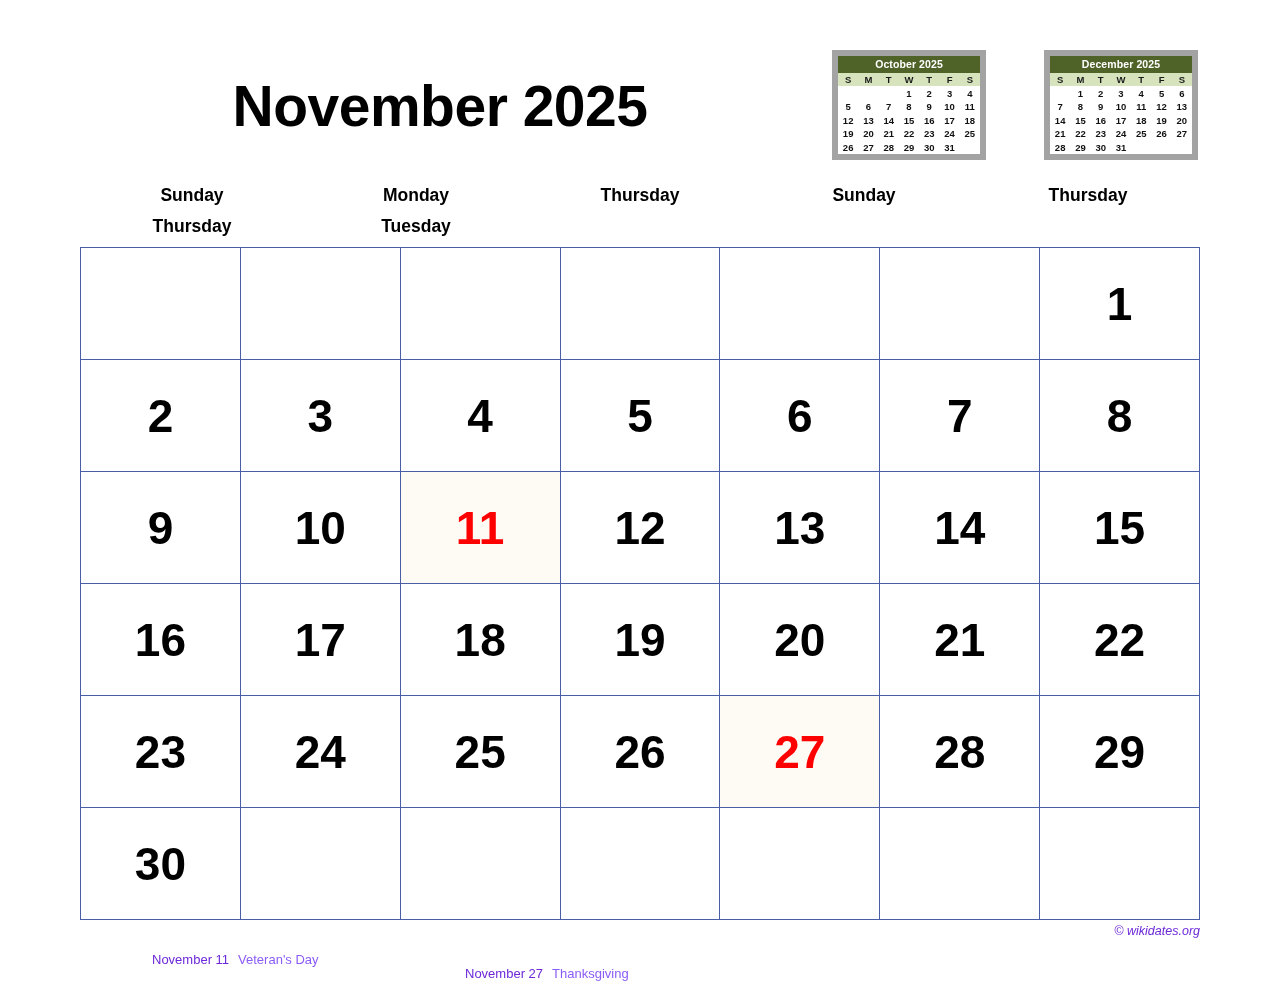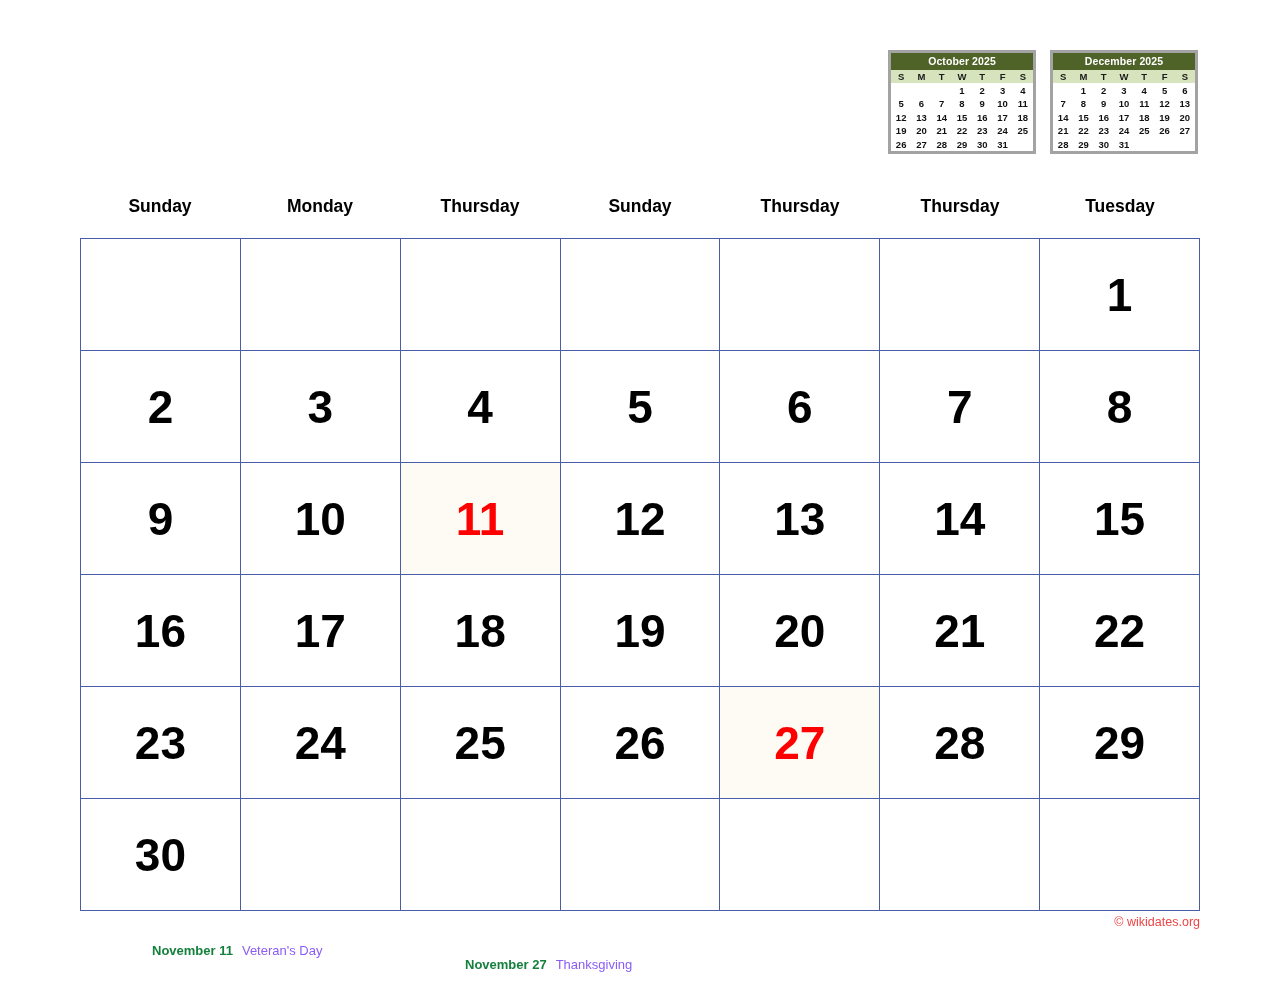--- a/index.html
+++ b/index.html
@@ -37,21 +37,22 @@
   
   .mini-wrap {
     position: absolute;
     top: 50px;
     right: 82px;
     display: flex;
     gap: 14px;
   }
   .mini {
     width: 142px;
-    border: 3px solid #a3a3a3;
+    border: 6px solid #a3a3a3;
+    margin-left: 44px;
   }
   .mini-title {
     background: #4f6228;
     color: #ffffff;
     font-size: 10.5px;
     font-weight: bold;
     text-align: center;
     padding: 2px 0 3px;
     letter-spacing: 0.1px;
   }
@@ -73,23 +74,23 @@
     text-align: center;
     padding: 1.5px 0 1px;
     color: #111111;
     font-weight: bold;
   }
   .mini tbody td.empty { color: transparent; }
 
   
   .weekdays {
     display: grid;
-    grid-template-columns: repeat(7, 1fr);
+    grid-template-columns: repeat(5, 1fr);
     width: 1120px;
-    margin: 11px auto;
+    margin: 0 auto;
     box-sizing: border-box;
   }
   .weekdays div {
     text-align: center;
     font-size: 17.5px;
     font-weight: bold;
     padding-bottom: 10px;
   }
 
   
@@ -126,52 +127,54 @@
   .cell.holiday .num {
     color: #ff0000;
   }
 
   
   .credit {
     width: 1120px;
     margin: 0 auto;
     text-align: right;
     font-size: 12.5px;
-    color: #ef4444;
+    color: #6d28d9;
     padding-top: 4px;
     box-sizing: border-box;
+    font-style: italic;
   }
   .notes {
     width: 1120px;
     margin: 0 auto;
     box-sizing: border-box;
     padding-top: 14px;
     position: relative;
     height: 30px;
   }
   .note {
     position: absolute;
     font-size: 13px;
     white-space: nowrap;
   }
   .note .dt {
-    color: #15803d;
-    font-weight: bold;
+    color: #6d28d9;
+    font-weight: normal;
     margin-right: 9px;
   }
   .note .desc {
     color: #8b5cf6;
   }
   .note.n1 { left: 72px; }
   .note.n2 { left: 385px; margin-top: 14px; }
 </style>
 </head>
 <body>
 
 <div class="header">
+  <div class="main-title">November 2025</div>
   <div class="mini-wrap">
       <div class="mini">
         <div class="mini-title">October 2025</div>
         <table>
           <thead>
             <tr>
               <td>S</td>
               <td>M</td>
               <td>T</td>
               <td>W</td>

